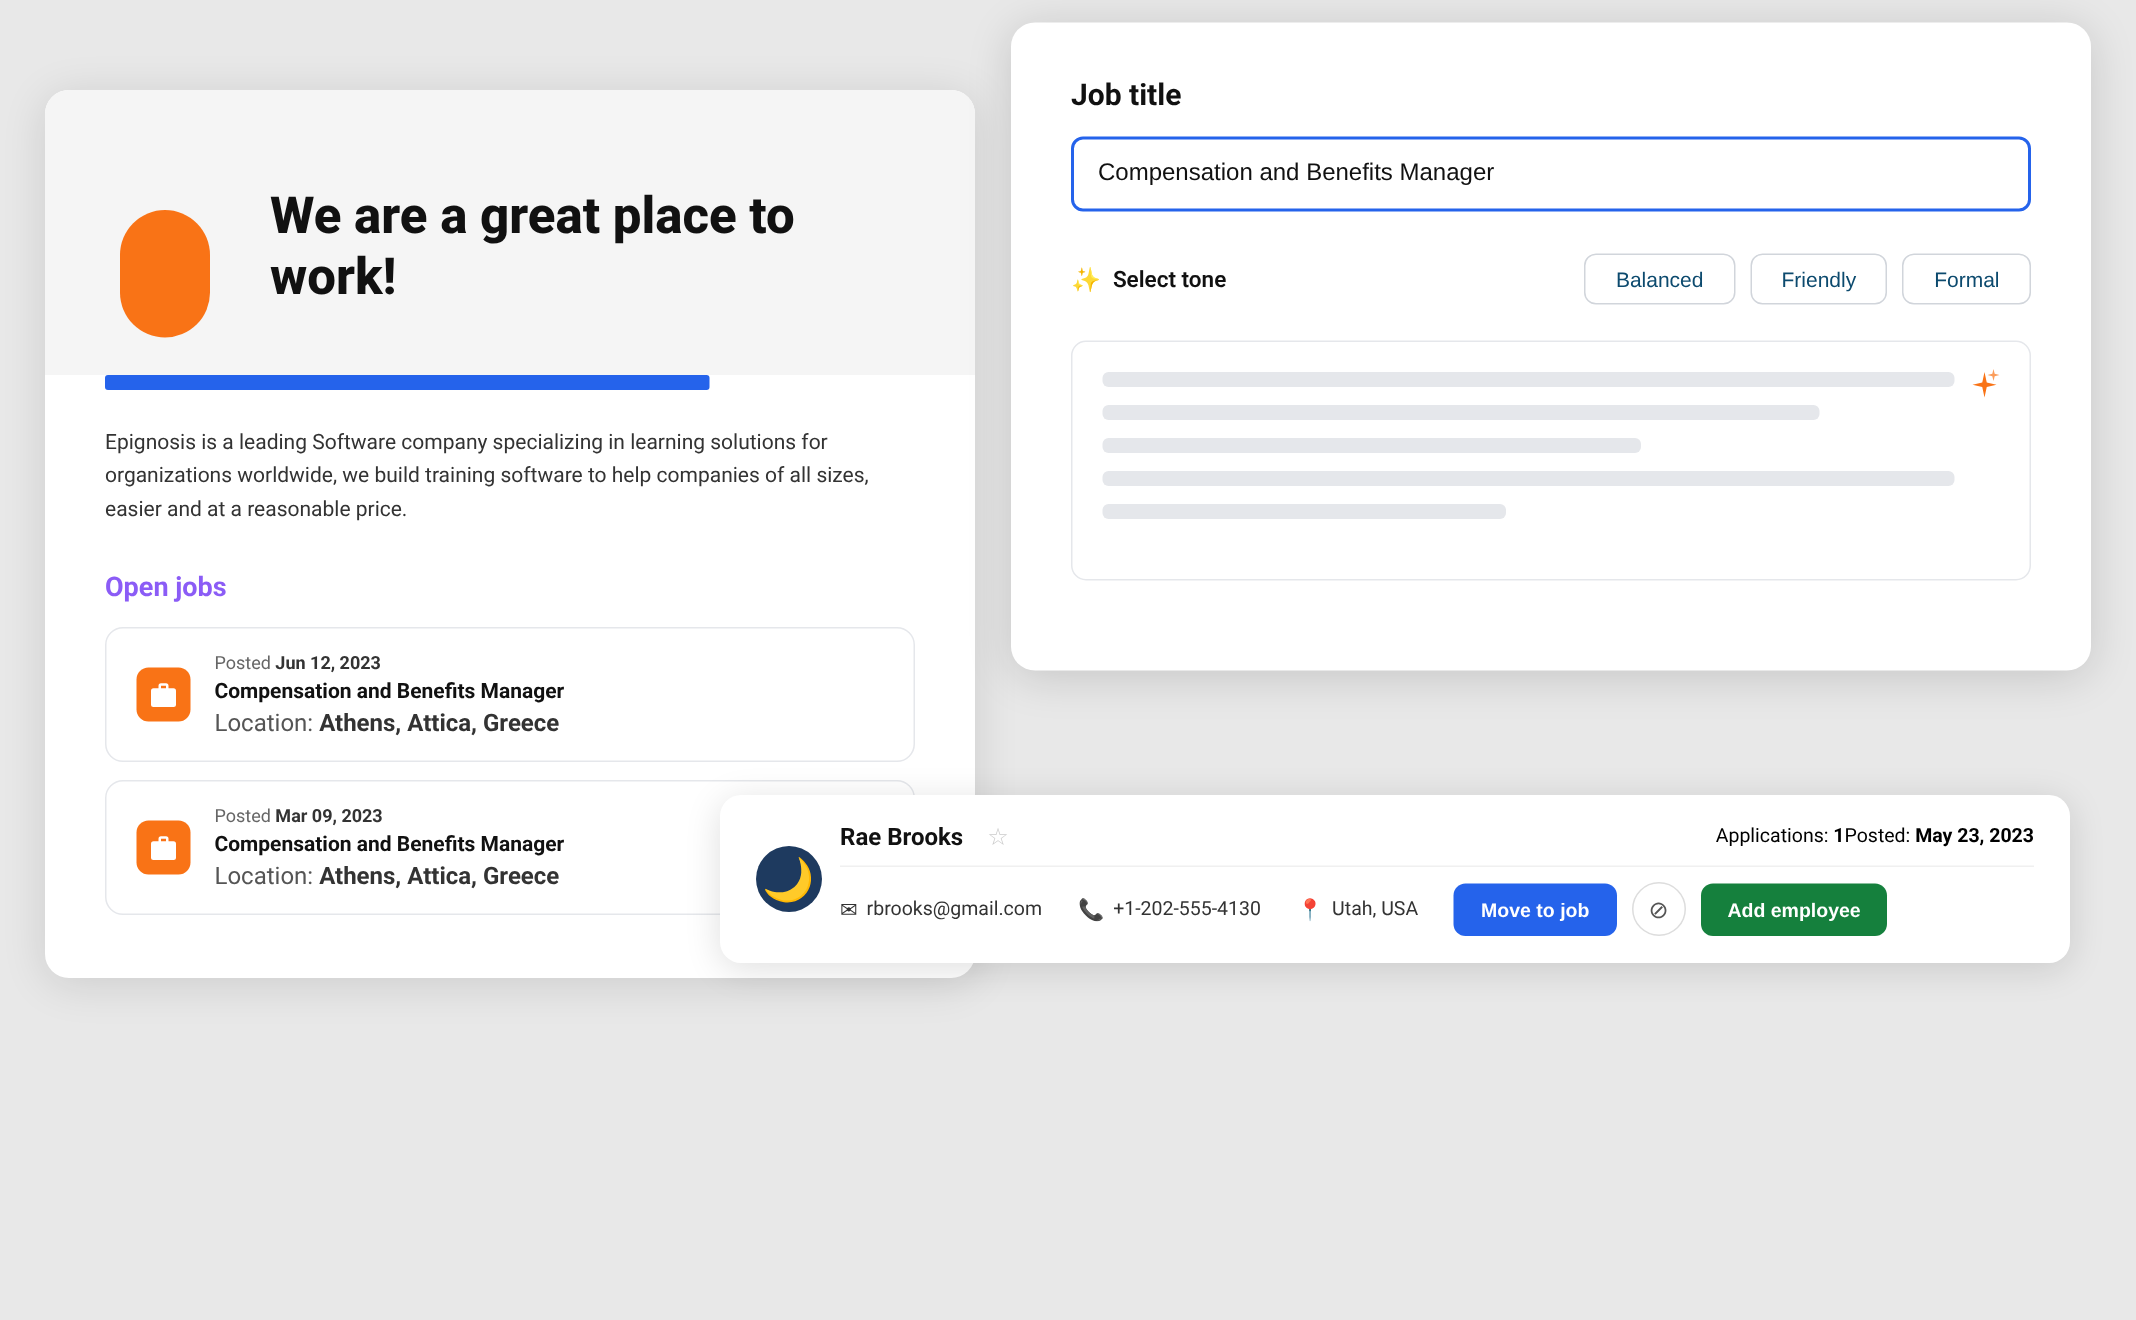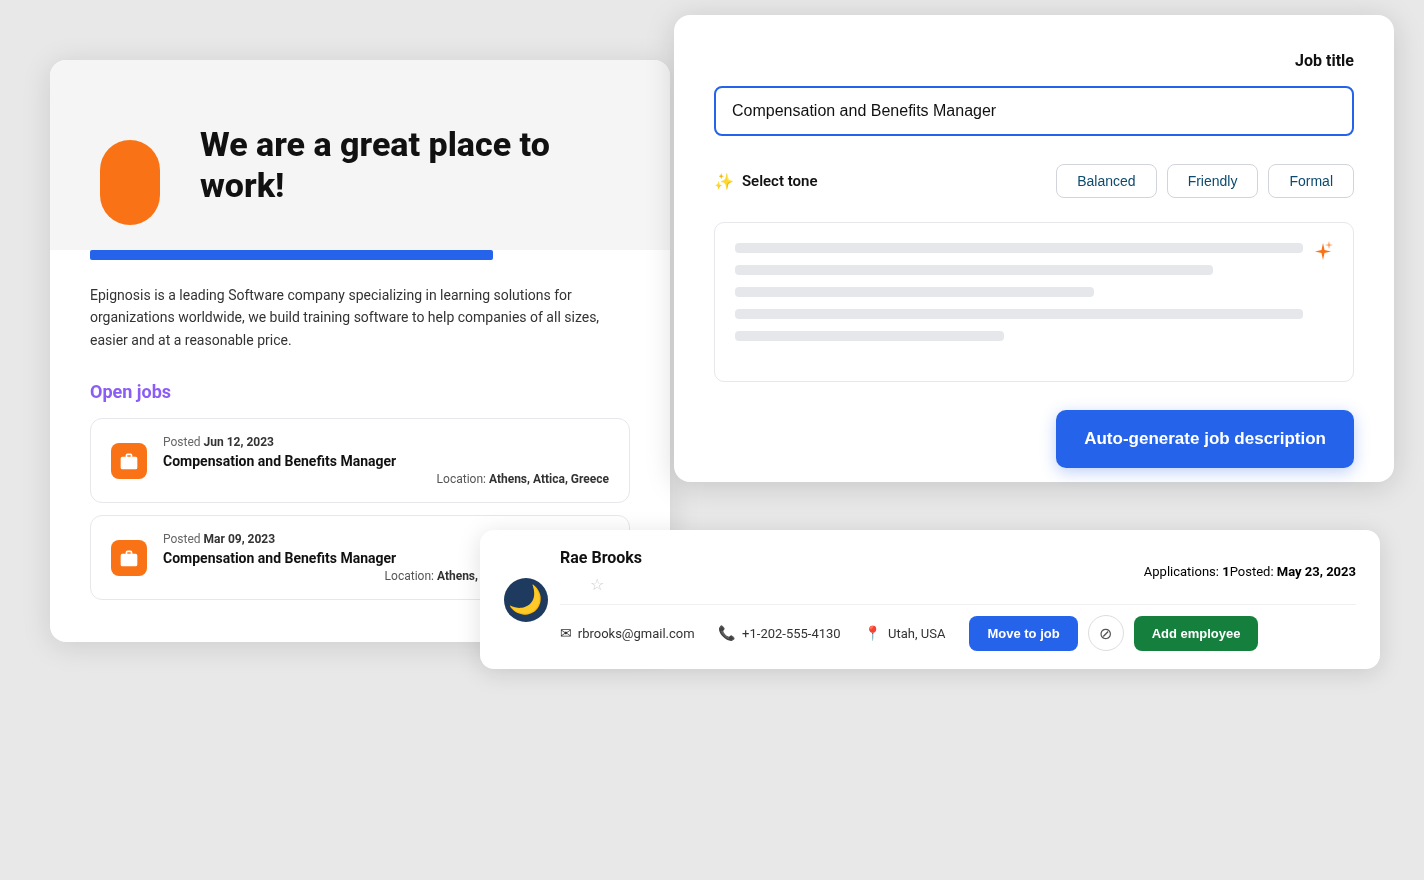--- a/index.html
+++ b/index.html
@@ -16,21 +16,20 @@
     .company-card {
       position: absolute;
       left: 30px;
       top: 60px;
       width: 620px;
       background: #fff;
       border-radius: 16px;
       box-shadow: 0 4px 30px rgba(0,0,0,0.12);
       padding: 0;
       overflow: hidden;
-      margin-left: 20px;
     }
 
     .company-hero {
       background: #f5f5f5;
       padding: 40px 40px 20px 40px;
       display: flex;
       align-items: center;
       gap: 30px;
     }
 
@@ -112,23 +111,22 @@
     }
 
     .job-title {
       font-size: 14px;
       font-weight: 700;
       color: #111;
       margin-bottom: 3px;
     }
 
     .job-location {
-      font-size: 12px;
+      font-size: 16px;
       color: #555;
-      text-align: right;
     }
 
     .job-location strong {
       color: #333;
     }
 
     .job-arrow {
       width: 36px;
       height: 36px;
       border: 1px solid #ddd;
@@ -147,25 +145,24 @@
       right: 30px;
       top: 15px;
       width: 720px;
       background: #fff;
       border-radius: 16px;
       box-shadow: 0 4px 30px rgba(0,0,0,0.15);
       padding: 36px 40px 36px 40px;
     }
 
     .panel-label {
-      font-size: 16px;
+      font-size: 20px;
       font-weight: 700;
       color: #111;
       margin-bottom: 16px;
-      text-align: right;
     }
 
     .job-title-input {
       width: 100%;
       border: 2px solid #2563eb;
       border-radius: 8px;
       padding: 14px 16px;
       font-size: 16px;
       color: #111;
       outline: none;
@@ -374,21 +371,20 @@
       align-items: center;
       border-top: 1px solid #f0f0f0;
       padding-top: 10px;
       width: 100%;
     }
 
     .candidate-name-star {
       display: flex;
       align-items: center;
       gap: 8px;
-      flex-direction: column;
     }
 
     .top-right-meta {
       margin-left: auto;
       display: flex;
       align-items: center;
       gap: 0;
       font-size: 13px;
     }
   </style>
@@ -469,23 +465,20 @@
     <div class="skeleton-line long"></div>
     <div class="skeleton-line xshort"></div>
     <div class="sparkle-icon">
       <svg width="24" height="24" viewBox="0 0 24 24" fill="#f97316">
         <path d="M12 2 L13.5 9 L20 10.5 L13.5 12 L12 19 L10.5 12 L4 10.5 L10.5 9 Z"></path>
         <path d="M18 0 L18.8 3.2 L22 4 L18.8 4.8 L18 8 L17.2 4.8 L14 4 L17.2 3.2 Z" opacity="0.7"></path>
       </svg>
     </div>
   </div>
 
-  <div style="position:relative; height: 40px;">
-    <button class="generate-btn" style="position:absolute; right:0; top:4px;">Auto-generate job description</button>
-  </div>
 </div>
 
 <div class="candidate-card">
   <div class="candidate-avatar">
     <span style="font-size:28px;">🌙</span>
   </div>
   <div class="candidate-card-inner">
     <div class="candidate-top-row">
       <div class="candidate-name-star">
         <span class="candidate-name">Rae Brooks</span>

